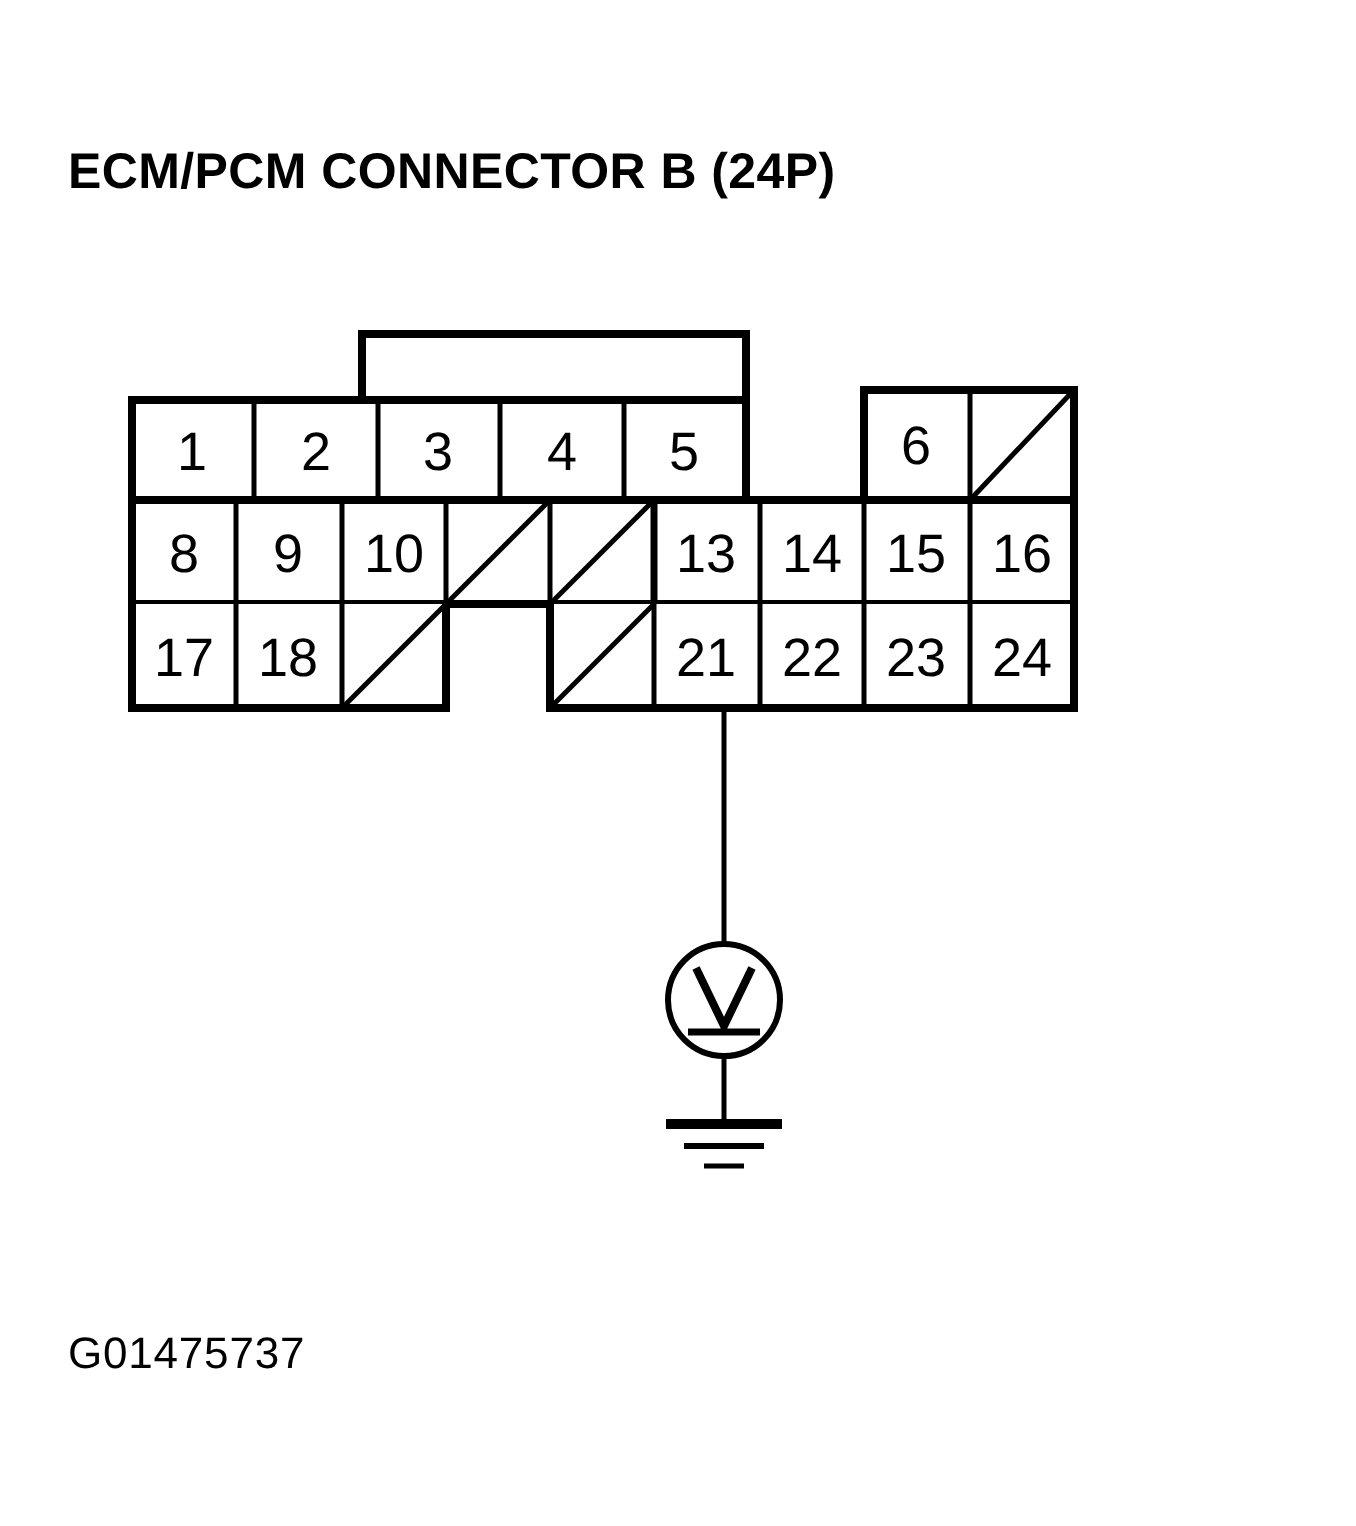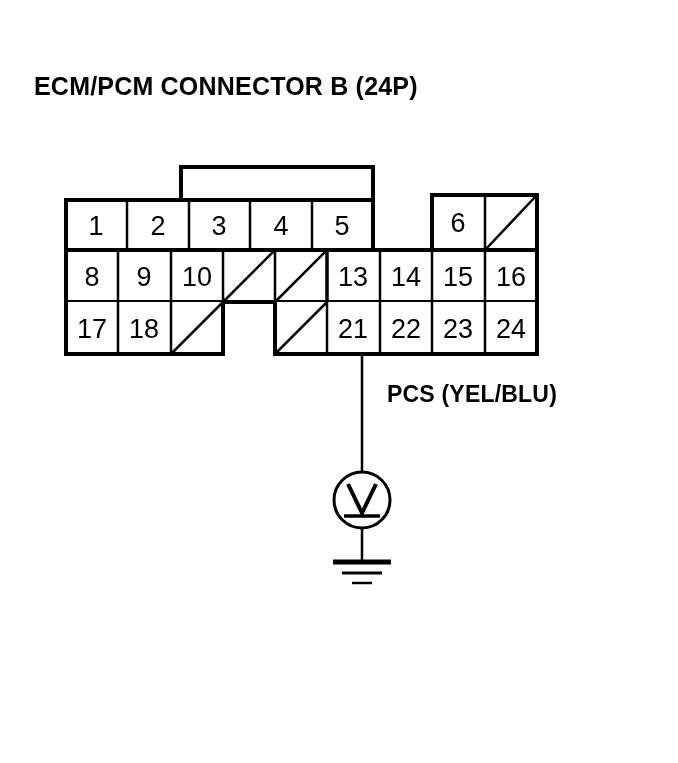--- a/index.html
+++ b/index.html
@@ -170,17 +170,17 @@
 
       <line x1="362" y1="528" x2="362" y2="562" stroke="#000" stroke-width="2.5"></line>
 
       <line x1="333" y1="562" x2="391" y2="562" stroke="#000" stroke-width="5"></line>
       <line x1="342" y1="573" x2="382" y2="573" stroke="#000" stroke-width="3"></line>
       <line x1="352" y1="583" x2="372" y2="583" stroke="#000" stroke-width="2.5"></line>
     </g>
 
   </svg>
 
-  <div class="wire-label">PCS (YEL/BLU)</div>
 
 
+  <div class="ref-code">G01475737</div>
 
 </div>
 
 </body></html>

